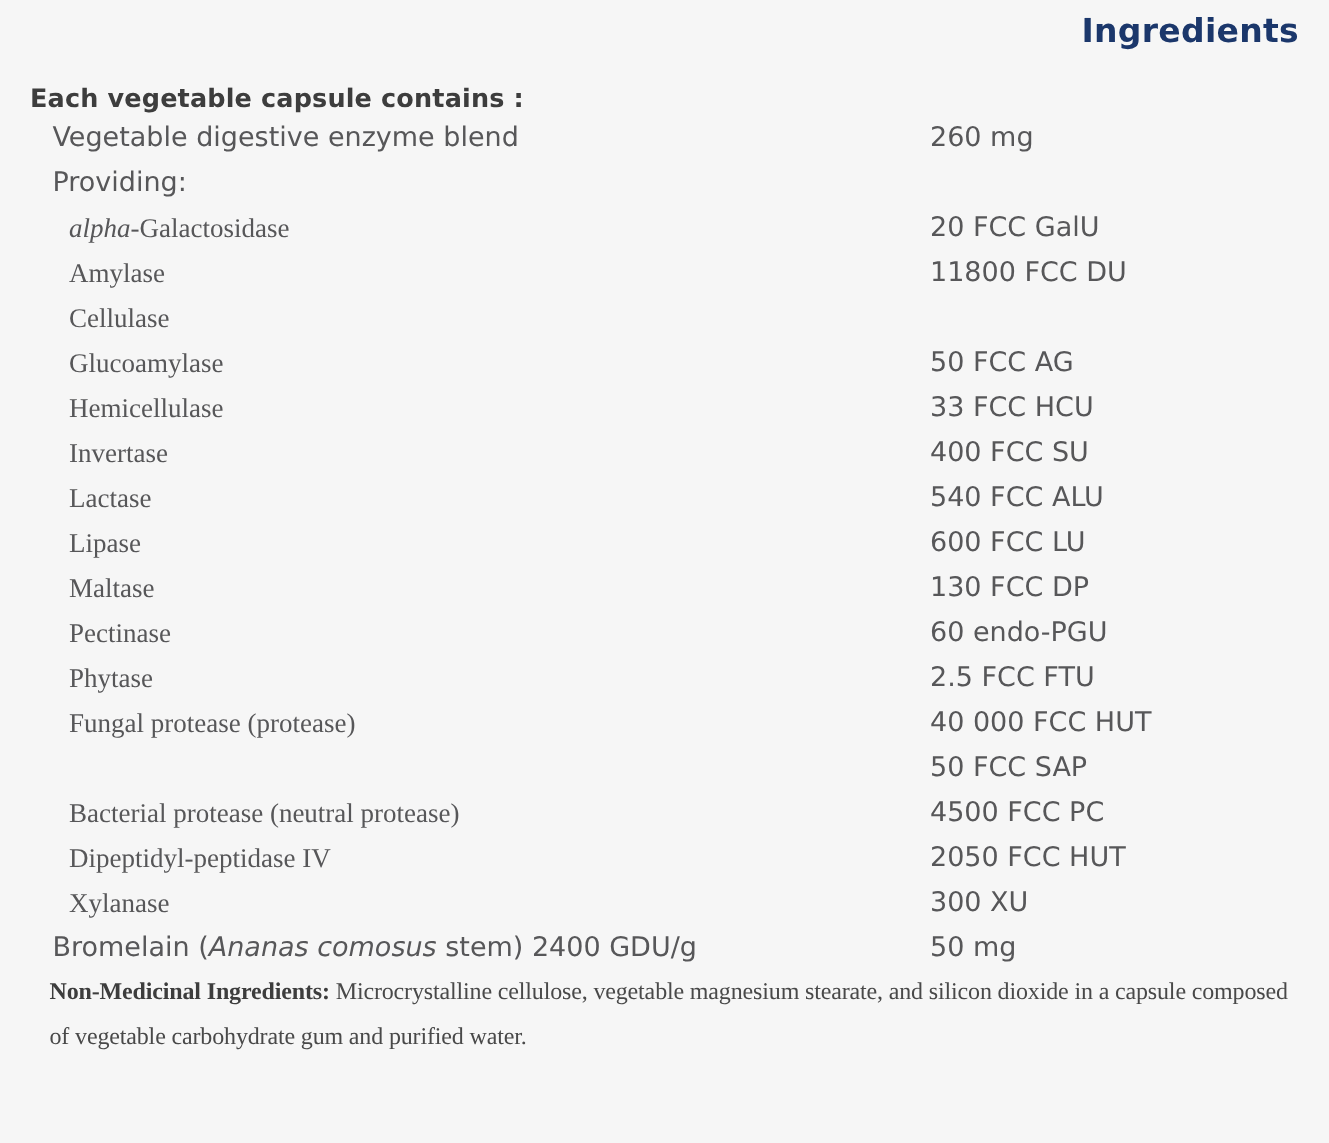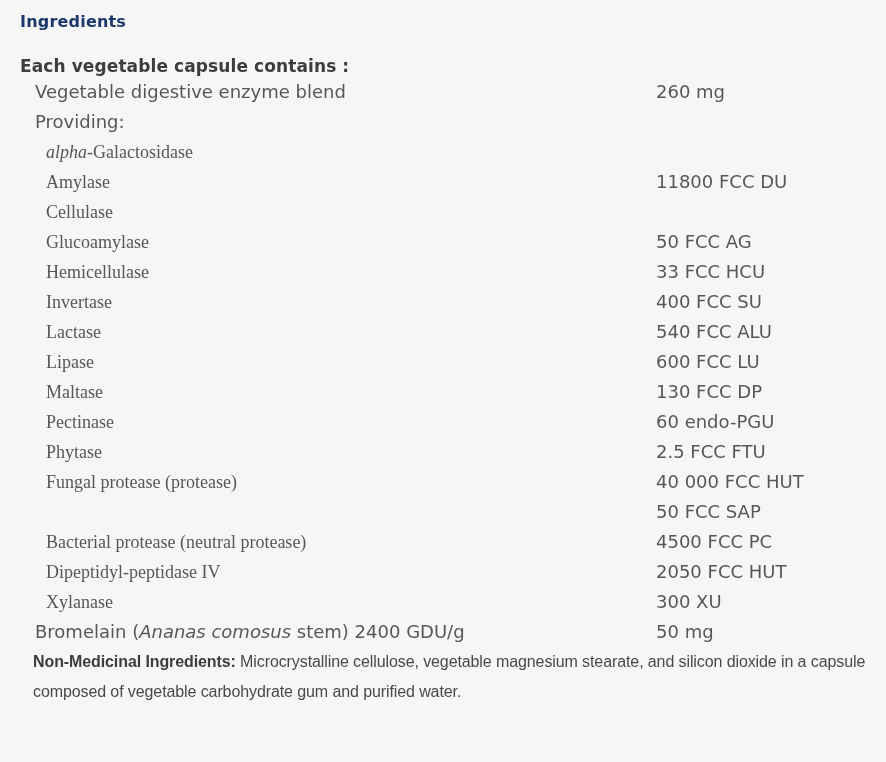--- a/index.html
+++ b/index.html
@@ -17,25 +17,26 @@
     background: var(--c-bg);
     font-family: "DejaVu Sans", "Liberation Sans", sans-serif;
     overflow: hidden;
   }
   .container {
     padding: 8px 20px 0 20px;
     width: 886px;
   }
   .page-title {
     margin: 0;
-    font-size: 16px;
+    font-size: 22px;
     line-height: 27px;
     font-weight: 700;
     color: var(--c-title);
     letter-spacing: 0.2px;
+    text-align: right;
   }
   .subtitle {
     margin: 21px 0 0 0;
     font-size: 17px;
     line-height: 21px;
     font-weight: 700;
     color: var(--c-heading);
     letter-spacing: 0.1px;
   }
   .ing-table { margin-top: 0; }
@@ -45,29 +46,29 @@
     line-height: 30px;
     font-size: 18px;
     color: var(--c-body);
     white-space: nowrap;
   }
   .row .cell-name em { font-style: italic; }
   .indent-1 .cell-name { padding-left: 15px; }
   .indent-2 .cell-name { padding-left: 26px; font-family: Liberation Serif, serif; }
   .cell-value {
     position: absolute;
-    left: 636px;
+    left: 600px;
     top: 0;
     height: 30px;
     line-height: 30px;
   }
   .non-medicinal {
     margin: 0;
     padding-left: 13px;
-    font-family: Liberation Sans, sans-serif;
+    font-family: Liberation Serif, serif;
     font-size: 16px;
     line-height: 30px;
     color: var(--c-para);
     letter-spacing: -0.1px;
   }
   .non-medicinal b {
     color: var(--c-heading);
     font-weight: 700;
   }
 </style>
@@ -75,21 +76,21 @@
 <body>
 
 <div class="container">
   <h2 class="page-title">Ingredients</h2>
 
   <p class="subtitle">Each vegetable capsule contains :</p>
 
   <div class="ing-table">
       <div class="row indent-1"><span class="cell-name"><span>Vegetable digestive enzyme blend</span></span><span class="cell-value">260 mg</span></div>
       <div class="row indent-1"><span class="cell-name"><span>Providing:</span></span></div>
-      <div class="row indent-2"><span class="cell-name"><em>alpha</em><span>-Galactosidase</span></span></div>
+      <div class="row indent-2"><span class="cell-name"><em>alpha</em><span>-Galactosidase</span></span><span class="cell-value">20 FCC GalU</span></div>
       <div class="row indent-2"><span class="cell-name"><span>Amylase</span></span><span class="cell-value">11800 FCC DU</span></div>
       <div class="row indent-2"><span class="cell-name"><span>Cellulase</span></span></div>
       <div class="row indent-2"><span class="cell-name"><span>Glucoamylase</span></span><span class="cell-value">50 FCC AG</span></div>
       <div class="row indent-2"><span class="cell-name"><span>Hemicellulase</span></span><span class="cell-value">33 FCC HCU</span></div>
       <div class="row indent-2"><span class="cell-name"><span>Invertase</span></span><span class="cell-value">400 FCC SU</span></div>
       <div class="row indent-2"><span class="cell-name"><span>Lactase</span></span><span class="cell-value">540 FCC ALU</span></div>
       <div class="row indent-2"><span class="cell-name"><span>Lipase</span></span><span class="cell-value">600 FCC LU</span></div>
       <div class="row indent-2"><span class="cell-name"><span>Maltase</span></span><span class="cell-value">130 FCC DP</span></div>
       <div class="row indent-2"><span class="cell-name"><span>Pectinase</span></span><span class="cell-value">60 endo-PGU</span></div>
       <div class="row indent-2"><span class="cell-name"><span>Phytase</span></span><span class="cell-value">2.5 FCC FTU</span></div>

